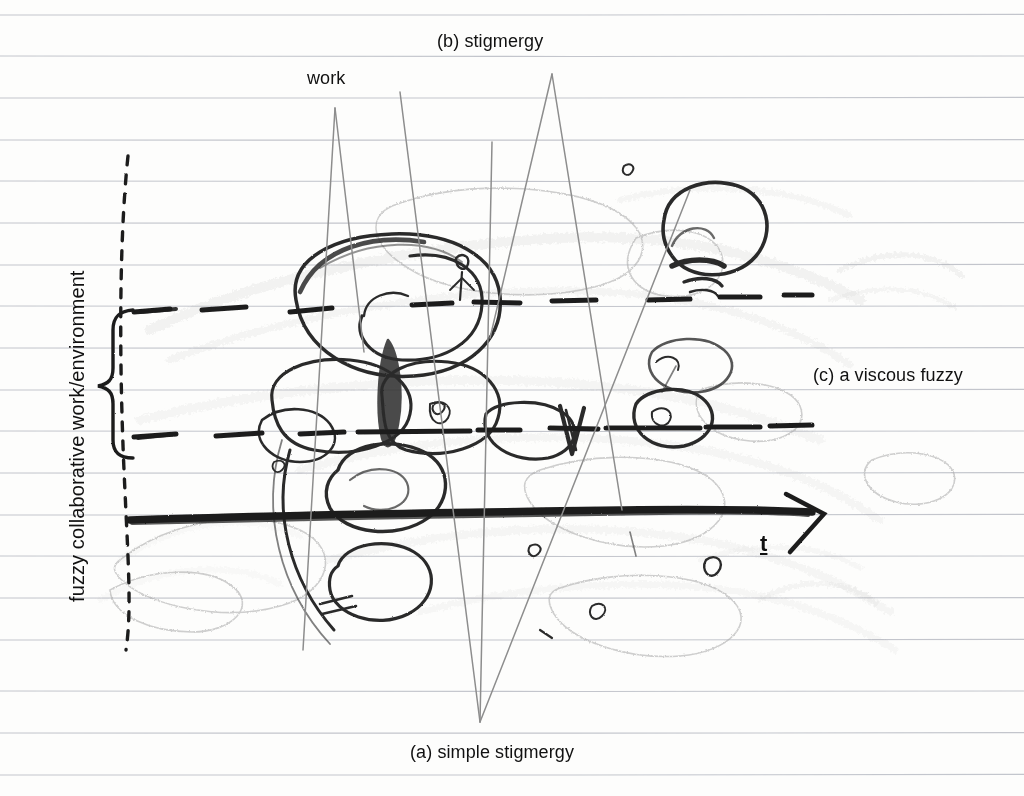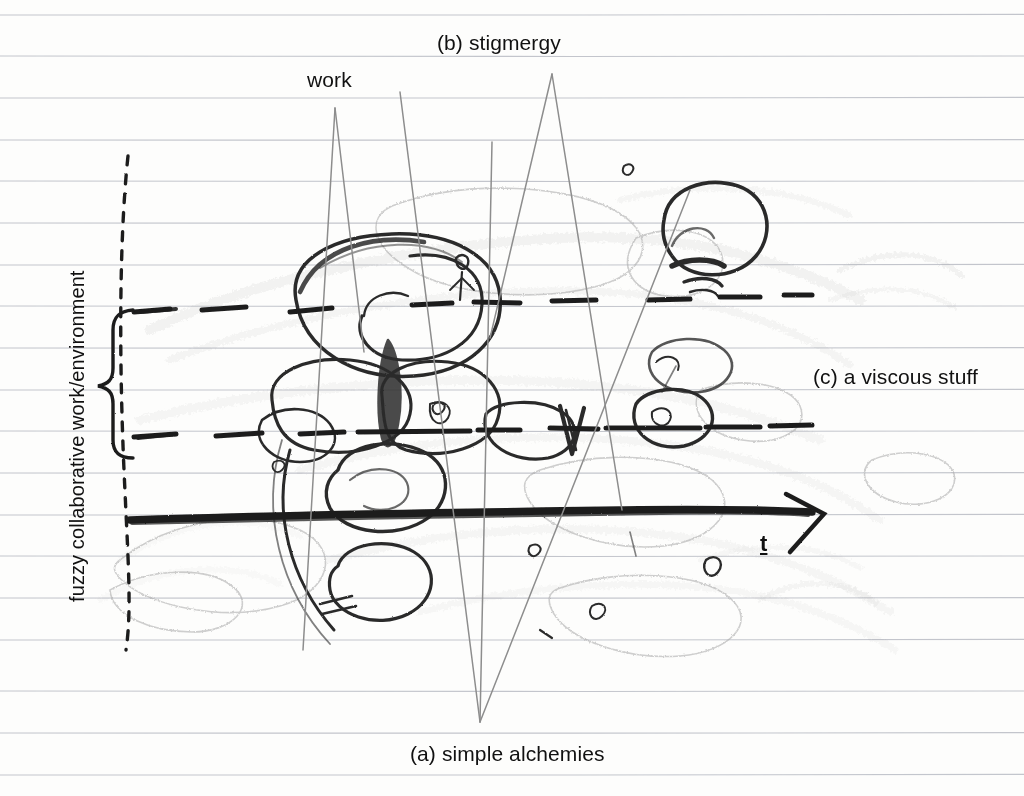--- a/index.html
+++ b/index.html
@@ -12,21 +12,21 @@
     font-family:"Liberation Sans", sans-serif;
   }
   #ruled, #sketch, #leaders, #labels{
     position:absolute;left:0;top:0;width:1024px;height:796px;
   }
   #labels{pointer-events:none;}
   .lbl{
     position:absolute;
     color:#111;
     font-family:"Liberation Sans", sans-serif;
-    font-size:21px;
+    font-size:18px;
     white-space:nowrap;
     letter-spacing:.1px;
   }
   .lbl-rot{
     transform-origin:0 0;
     transform:rotate(-90deg);
     font-size:20px;
   }
   .lbl-t{
     font-size:22px;
@@ -255,22 +255,22 @@
       </g>
     </g>
   </svg>
 
   <div id="labels">
 
     <div class="lbl" style="left:307px; top:68px;">work</div>
 
     <div class="lbl" style="left:437px; top:31px;">(b) stigmergy</div>
 
-    <div class="lbl" style="left:813px; top:365px;">(c) a viscous stuff</div>
-
-    <div class="lbl" style="left:410px; top:742px;">(a) simple alchemies</div>
+    <div class="lbl" style="left:813px; top:365px;">(c) a viscous fuzzy</div>
+
+    <div class="lbl" style="left:410px; top:742px;">(a) simple stigmergy</div>
 
     <div class="lbl lbl-rot" style="left:66px; top:602px;">fuzzy collaborative work/environment</div>
 
     <div class="lbl lbl-t" style="left:760px; top:531px;">t</div>
   </div>
 
 </div>
 
 </body></html>

